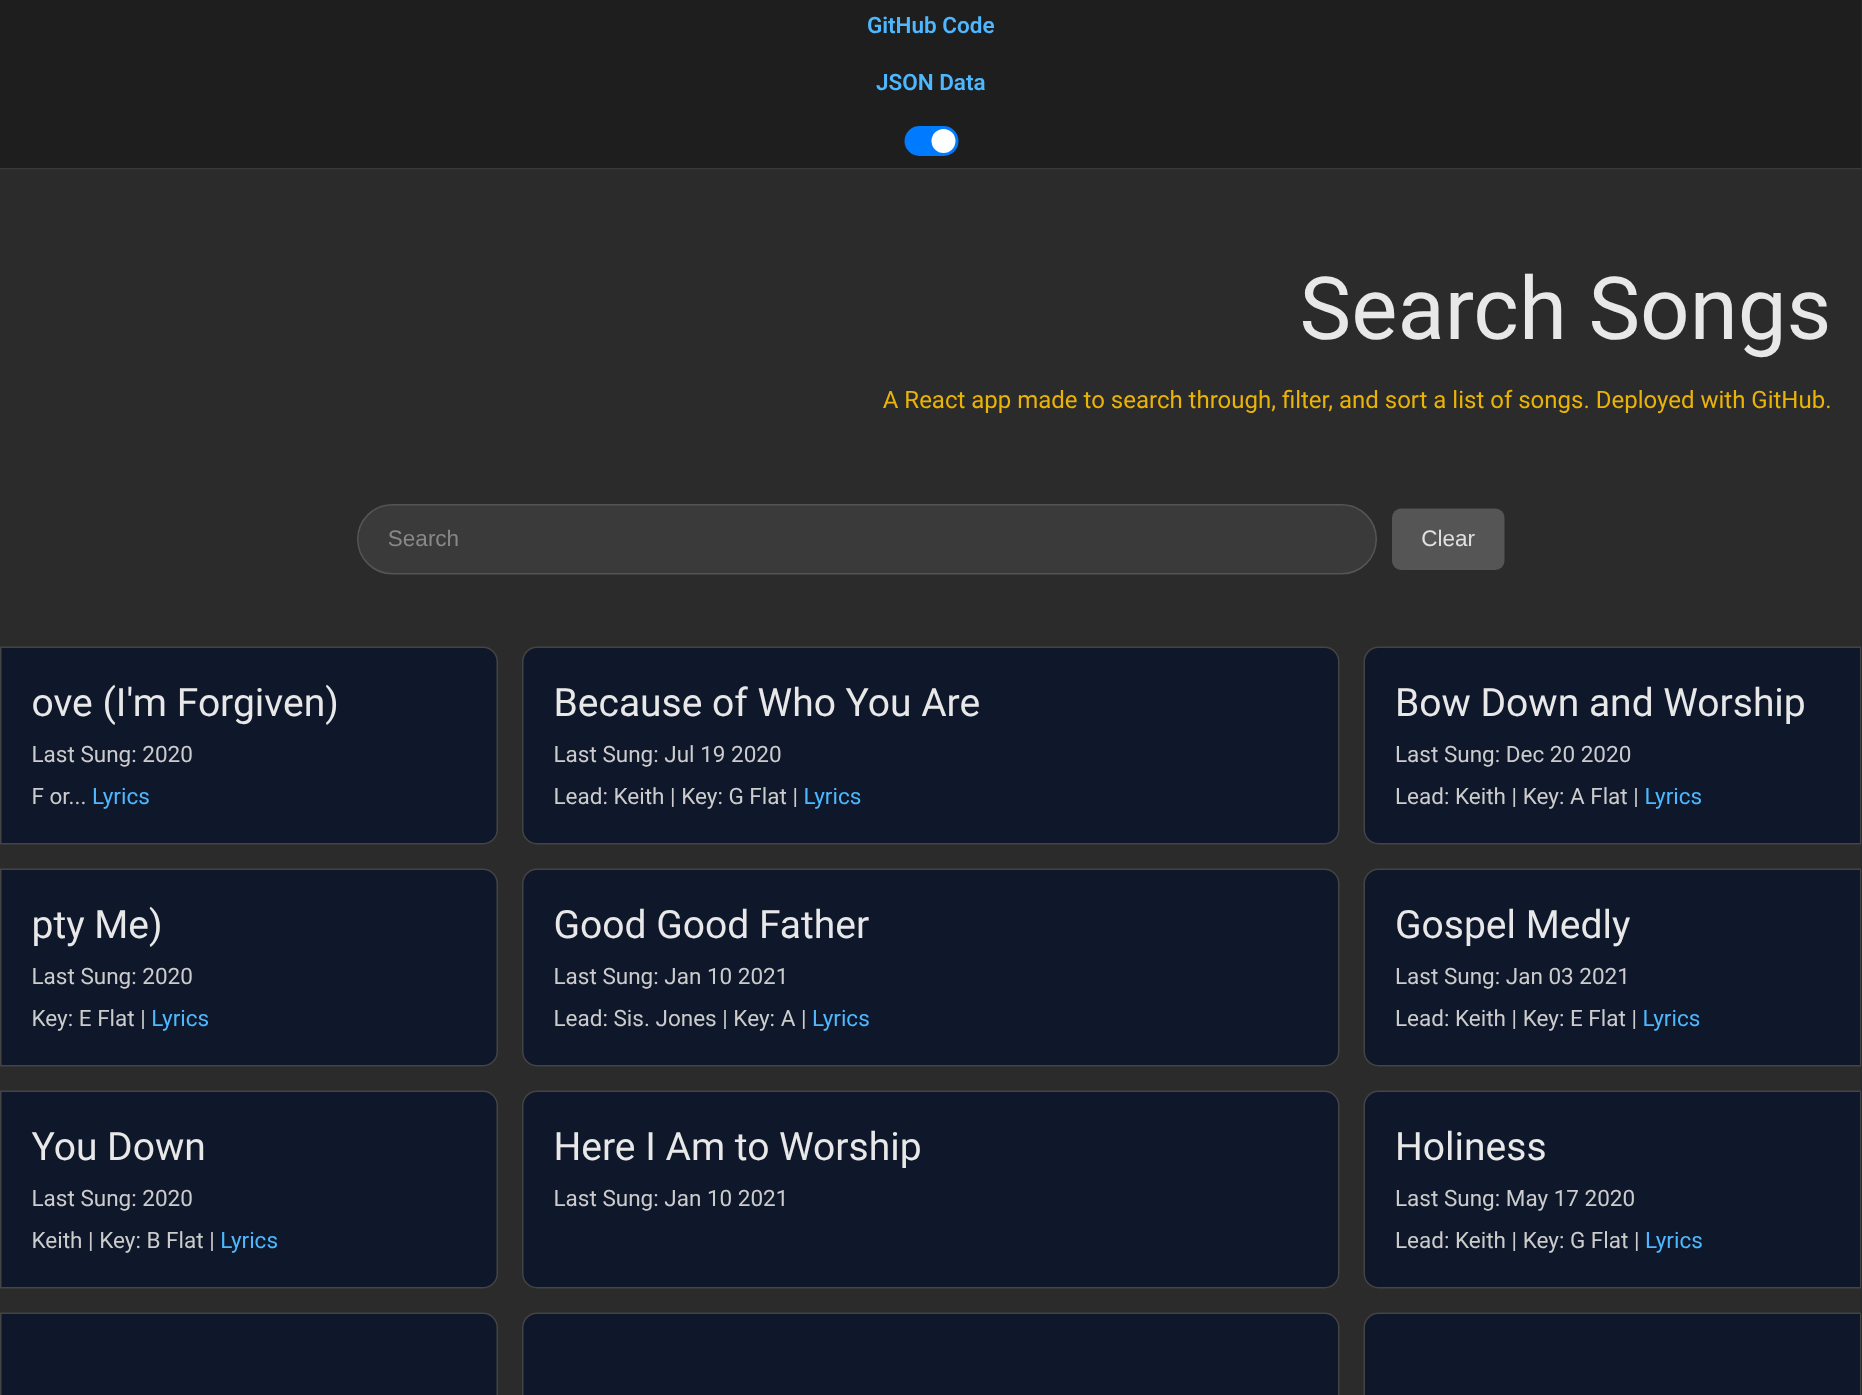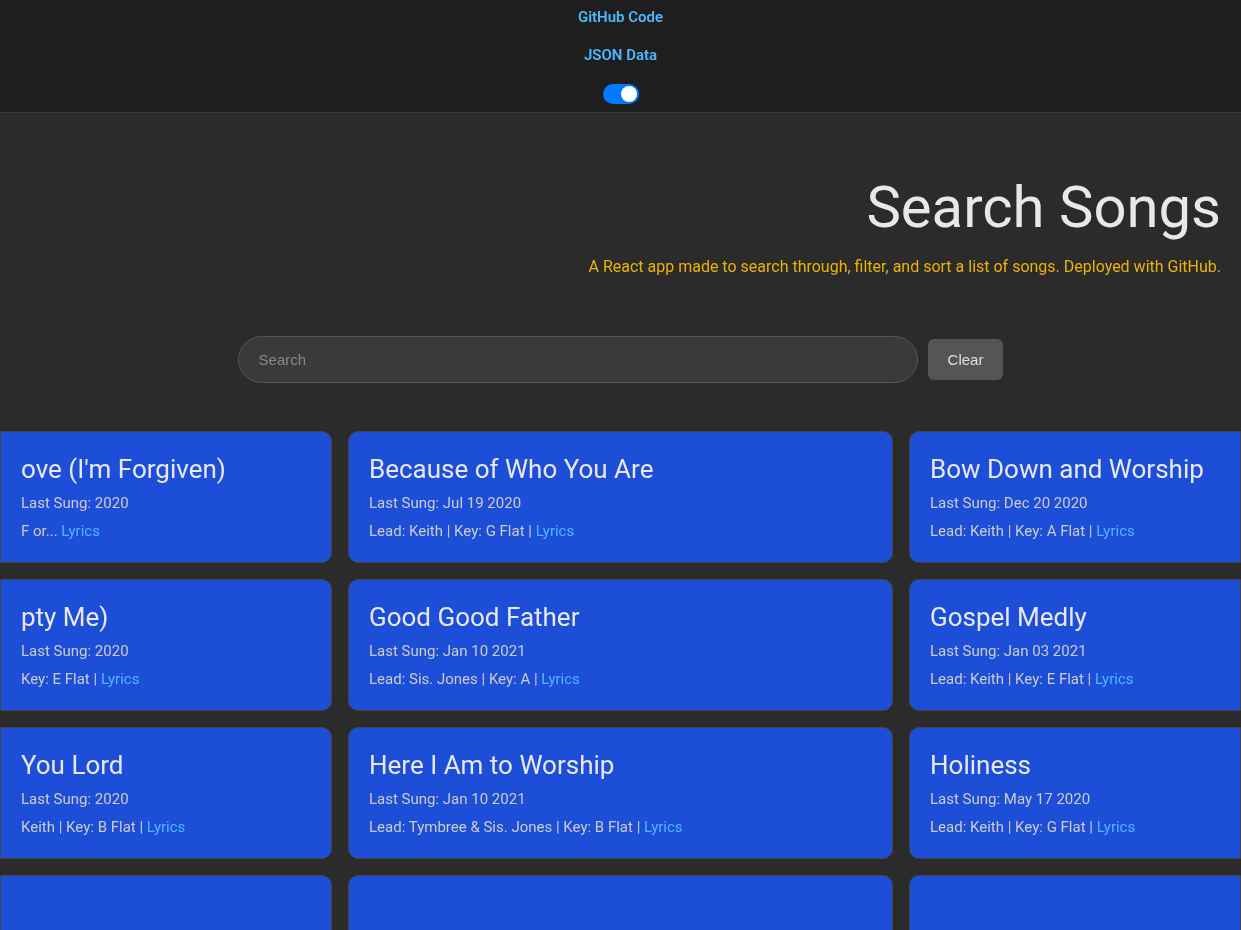--- a/index.html
+++ b/index.html
@@ -100,21 +100,21 @@
       gap: 0;
       padding: 0;
       overflow: hidden;
     }
 
     .song-card {
       border: 1px solid #444;
       border-radius: 10px;
       padding: 22px 20px;
       margin: 8px;
-      background-color: #1d4ed8;
+      background-color: #0f172a;
     }
     .song-card.partial-left {
       border-radius: 0 10px 10px 0;
       margin-left: 0;
     }
     .song-card.partial-right {
       border-radius: 10px 0 0 10px;
       margin-right: 0;
     }
 
@@ -182,28 +182,27 @@
       <div class="song-title">Good Good Father</div>
       <div class="song-date">Last Sung: Jan 10 2021</div>
       <div class="song-meta">Lead: Sis. Jones | Key: A | <a class="lyrics-link" href="#">Lyrics</a></div>
     </div>
     <div class="song-card partial-right">
       <div class="song-title">Gospel Medly</div>
       <div class="song-date">Last Sung: Jan 03 2021</div>
       <div class="song-meta">Lead: Keith | Key: E Flat | <a class="lyrics-link" href="#">Lyrics</a></div>
     </div>
     <div class="song-card partial-left">
-      <div class="song-title">You Lord</div>
+      <div class="song-title">You Down</div>
       <div class="song-date">Last Sung: 2020</div>
       <div class="song-meta">Keith | Key: B Flat | <a class="lyrics-link" href="#">Lyrics</a></div>
     </div>
     <div class="song-card">
       <div class="song-title">Here I Am to Worship</div>
       <div class="song-date">Last Sung: Jan 10 2021</div>
-      <div class="song-meta">Lead: Tymbree &amp; Sis. Jones | Key: B Flat | <a class="lyrics-link" href="#">Lyrics</a></div>
     </div>
     <div class="song-card partial-right">
       <div class="song-title">Holiness</div>
       <div class="song-date">Last Sung: May 17 2020</div>
       <div class="song-meta">Lead: Keith | Key: G Flat | <a class="lyrics-link" href="#">Lyrics</a></div>
     </div>
     <div class="song-card partial-left" style="min-height: 80px;"></div>
     <div class="song-card" style="min-height: 80px;"></div>
     <div class="song-card partial-right" style="min-height: 80px;"></div>
   </div>

